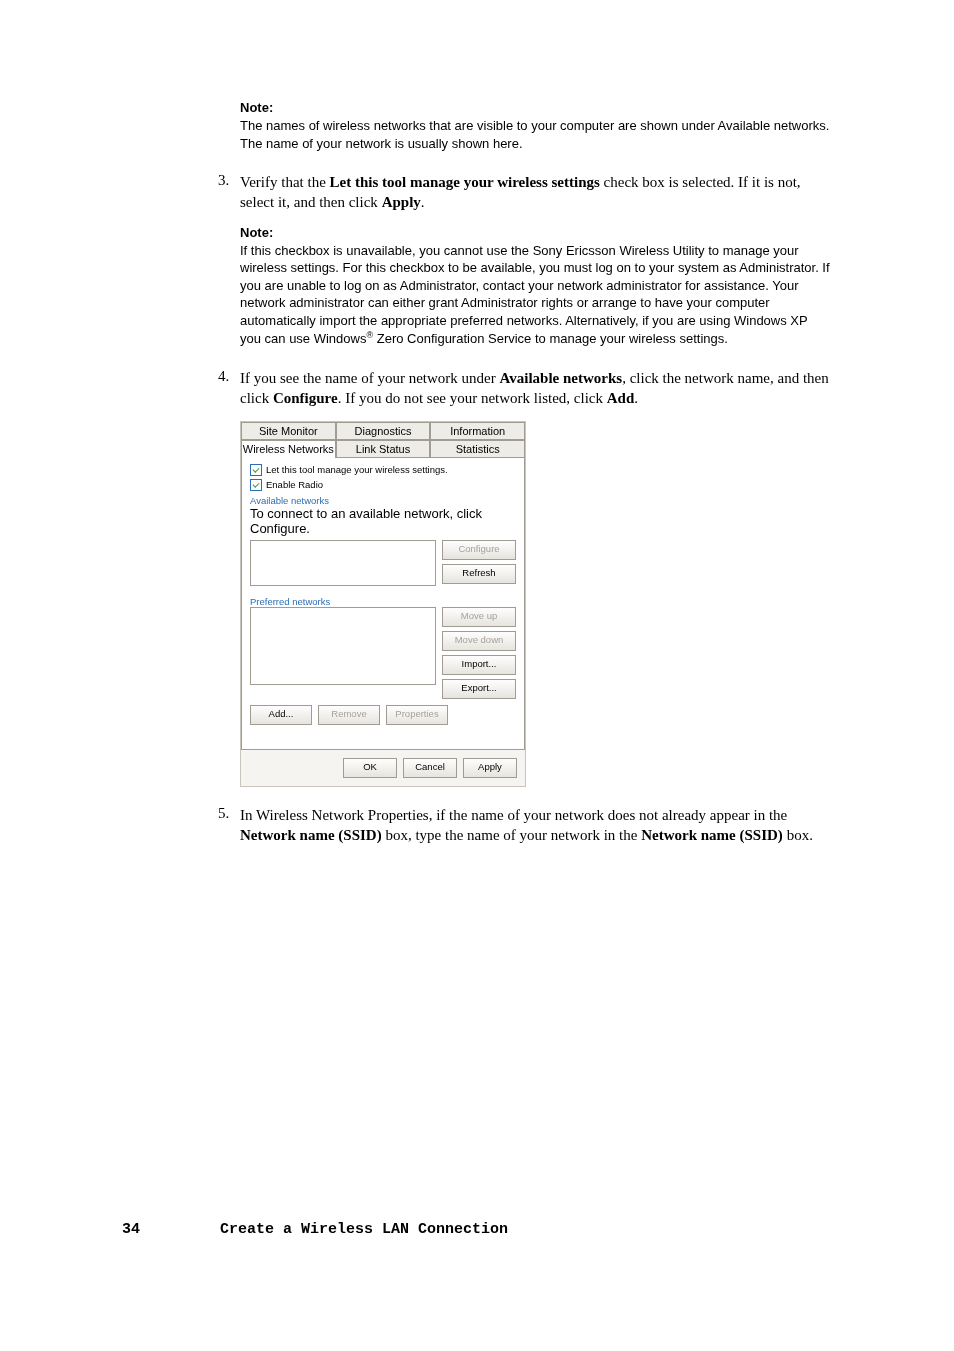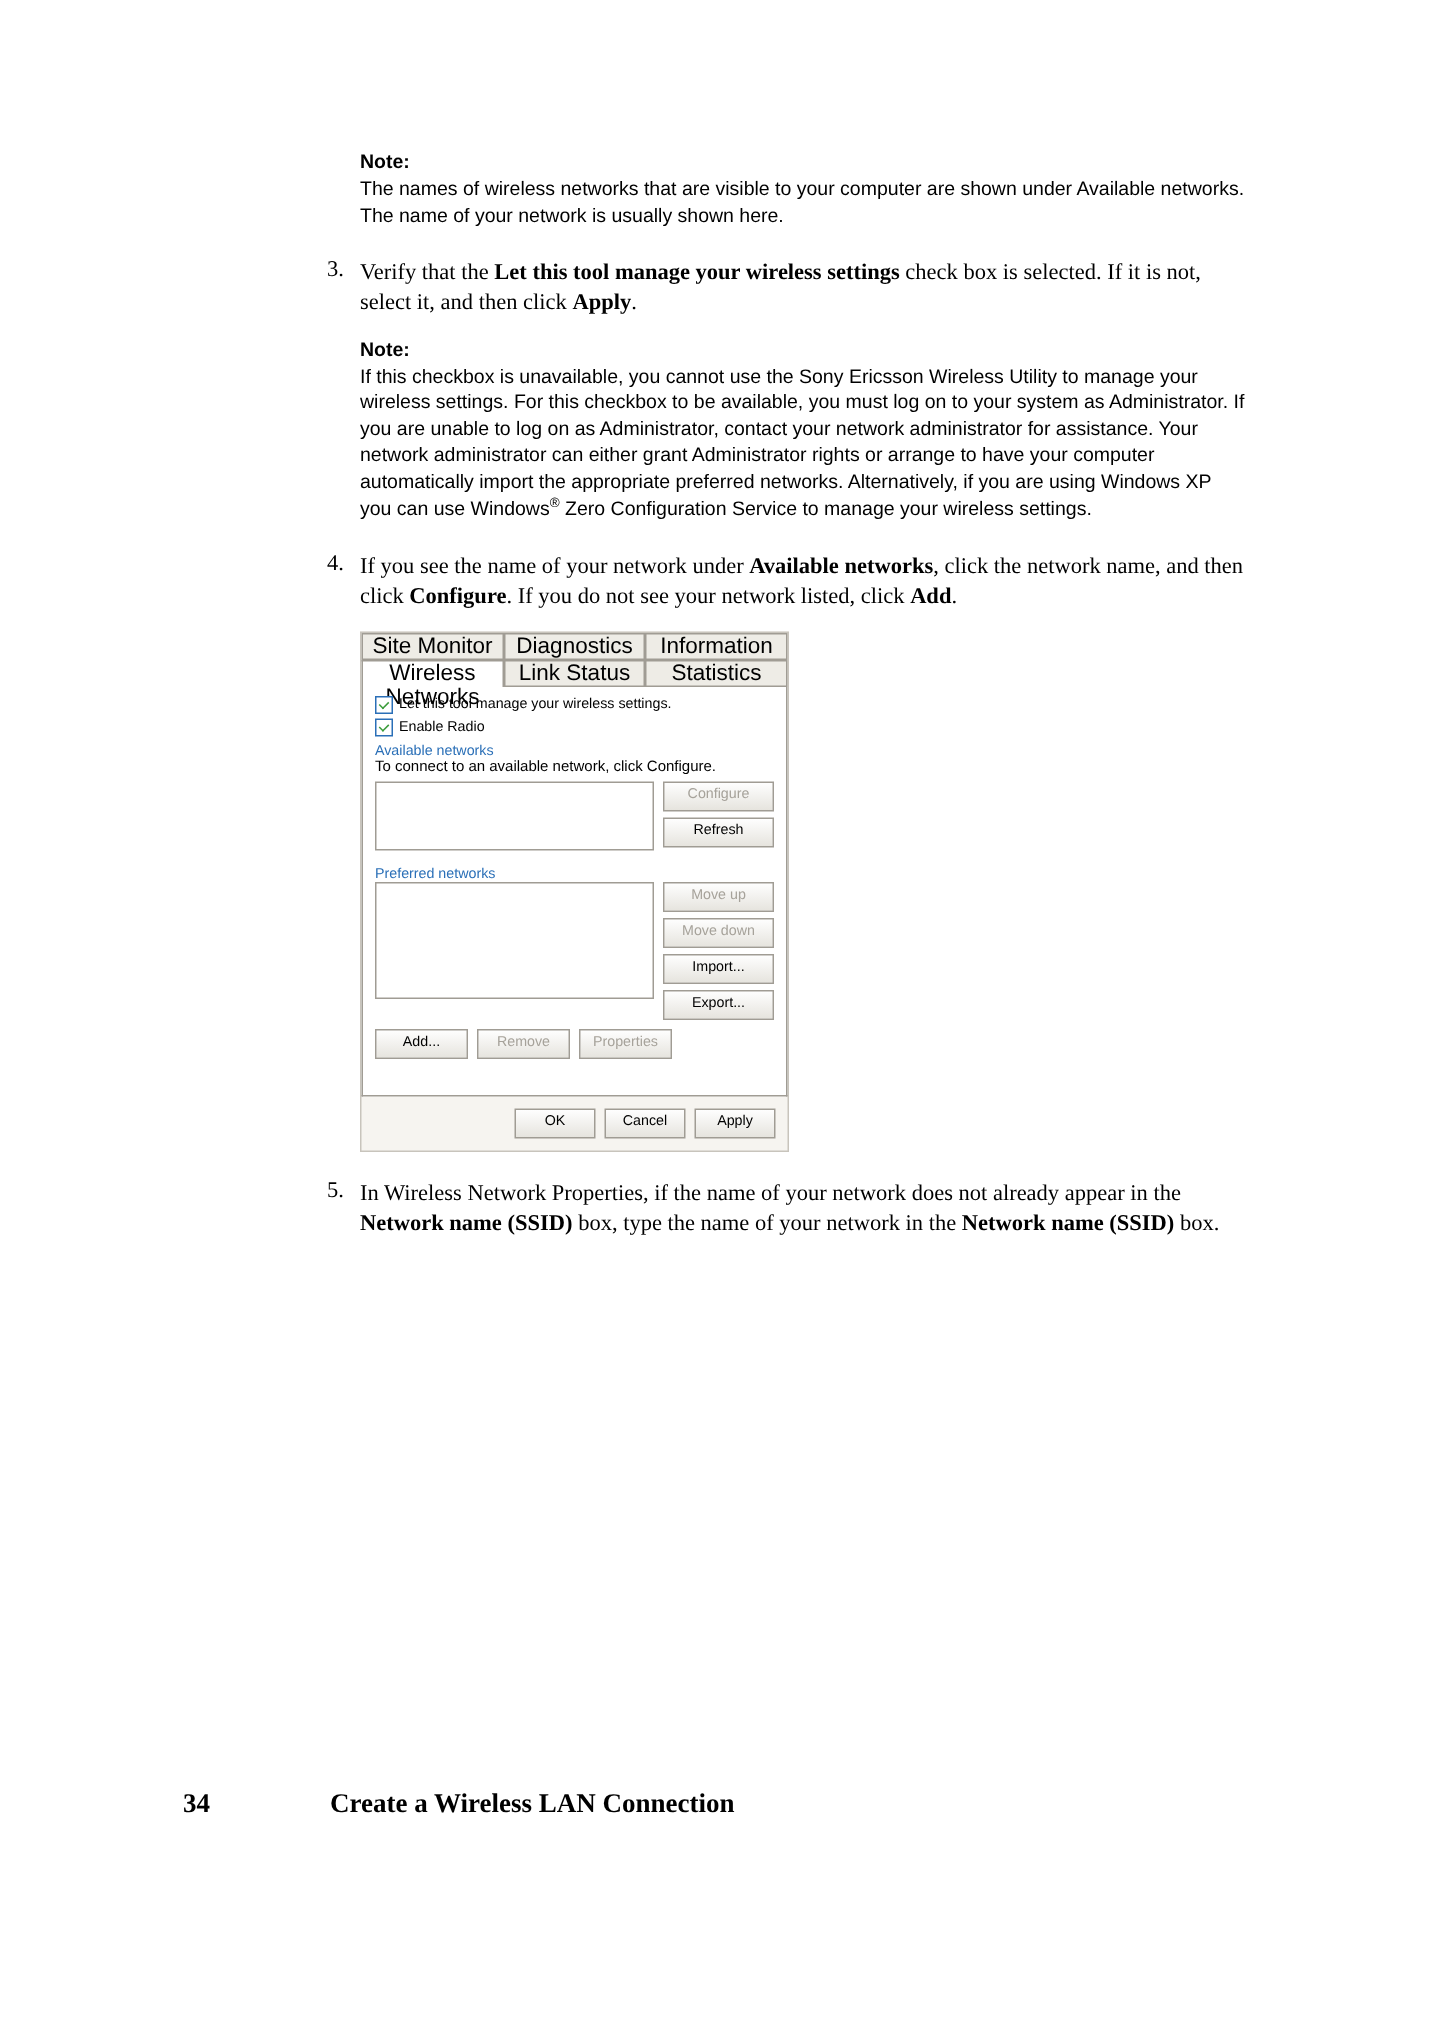--- a/index.html
+++ b/index.html
@@ -62,21 +62,21 @@
     display: flex;
     height: 18px;
   }
   .tab {
     flex: 1;
     border: 1px solid #a09c94;
     border-bottom: none;
     text-align: center;
     line-height: 16px;
     background: #f6f4f0;
-    font-size: 15px;
+    font-size: 11px;
   }
   .tab.inactive {
     background: #eeece6;
     border-bottom: 1px solid #a09c94;
   }
   .tabrow2 .tab:first-child {
     border-bottom: none;
     background: #fff;
   }
   .tabbody {
@@ -107,21 +107,21 @@
     border-bottom: 1.5px solid #3a9c3a;
     transform: rotate(-45deg) translate(0.5px,-0.5px);
   }
   .group-title {
     color: #2a6fb7;
     font-size: 9.5px;
     margin-top: 4px;
     margin-bottom: 0;
   }
   .group-sub {
-    font-size: 10px;
+    font-size: 13px;
     margin-bottom: 4px;
   }
   .listpane {
     display: flex;
     gap: 6px;
   }
   .listbox {
     flex: 1;
     height: 44px;
     border: 1px solid #a09c94;
@@ -159,24 +159,24 @@
   }
   .dlg-footer {
     display: flex;
     justify-content: flex-end;
     gap: 6px;
     padding: 8px;
   }
   .dlg-footer .winbtn { width: 52px; }
   .page-footer {
     position: absolute;
-    bottom: 78px;
+    bottom: 53px;
     left: 122px;
-    font-family: Liberation Serif, serif;
-    font-size: 18px;
+    font-family: Liberation Mono, monospace;
+    font-size: 15px;
     font-weight: bold;
   }
   .page-footer .pn { display:inline-block; width:98px; }
 </style>
 </head>
 <body>
 
 <div class="page">
 
   <div class="content-block">

